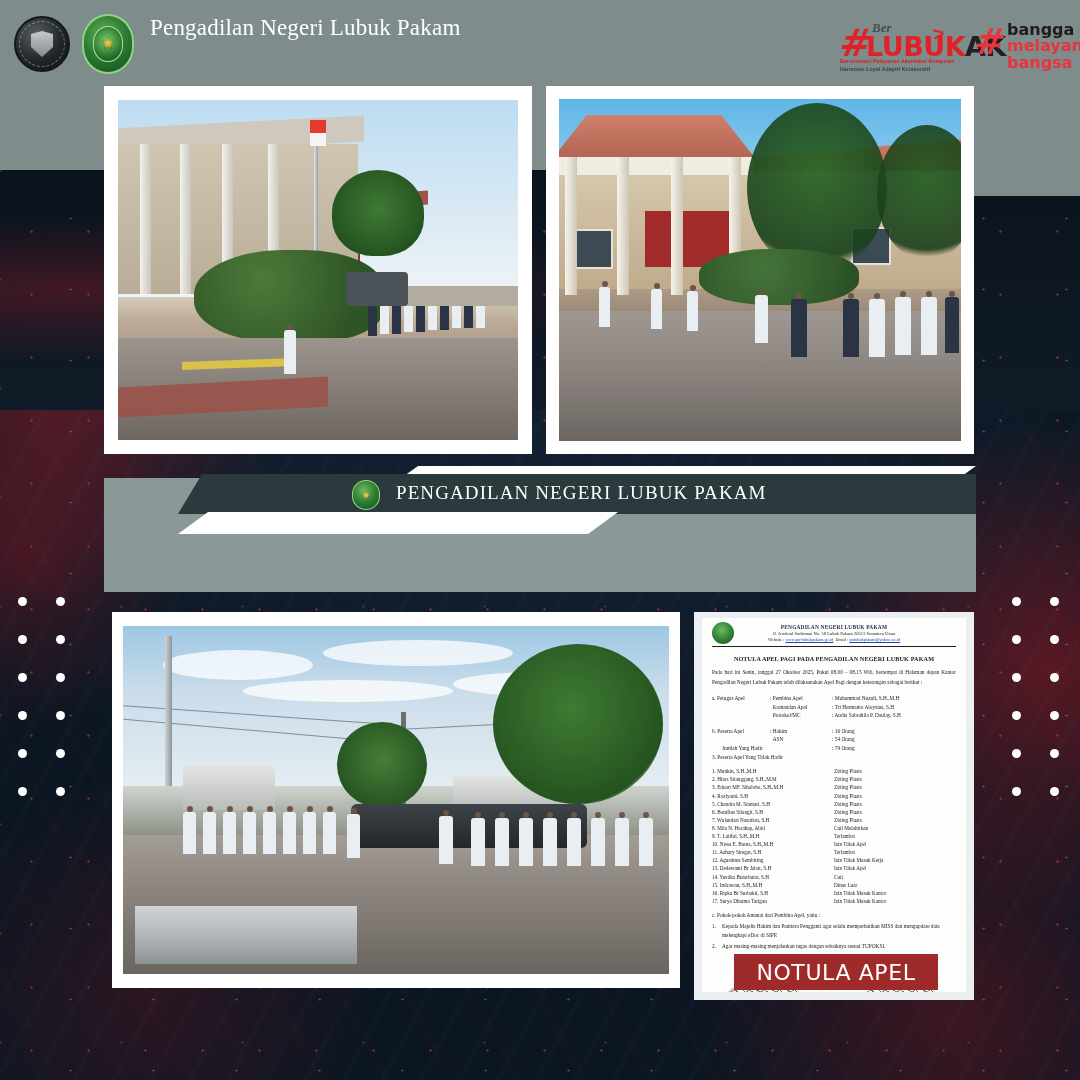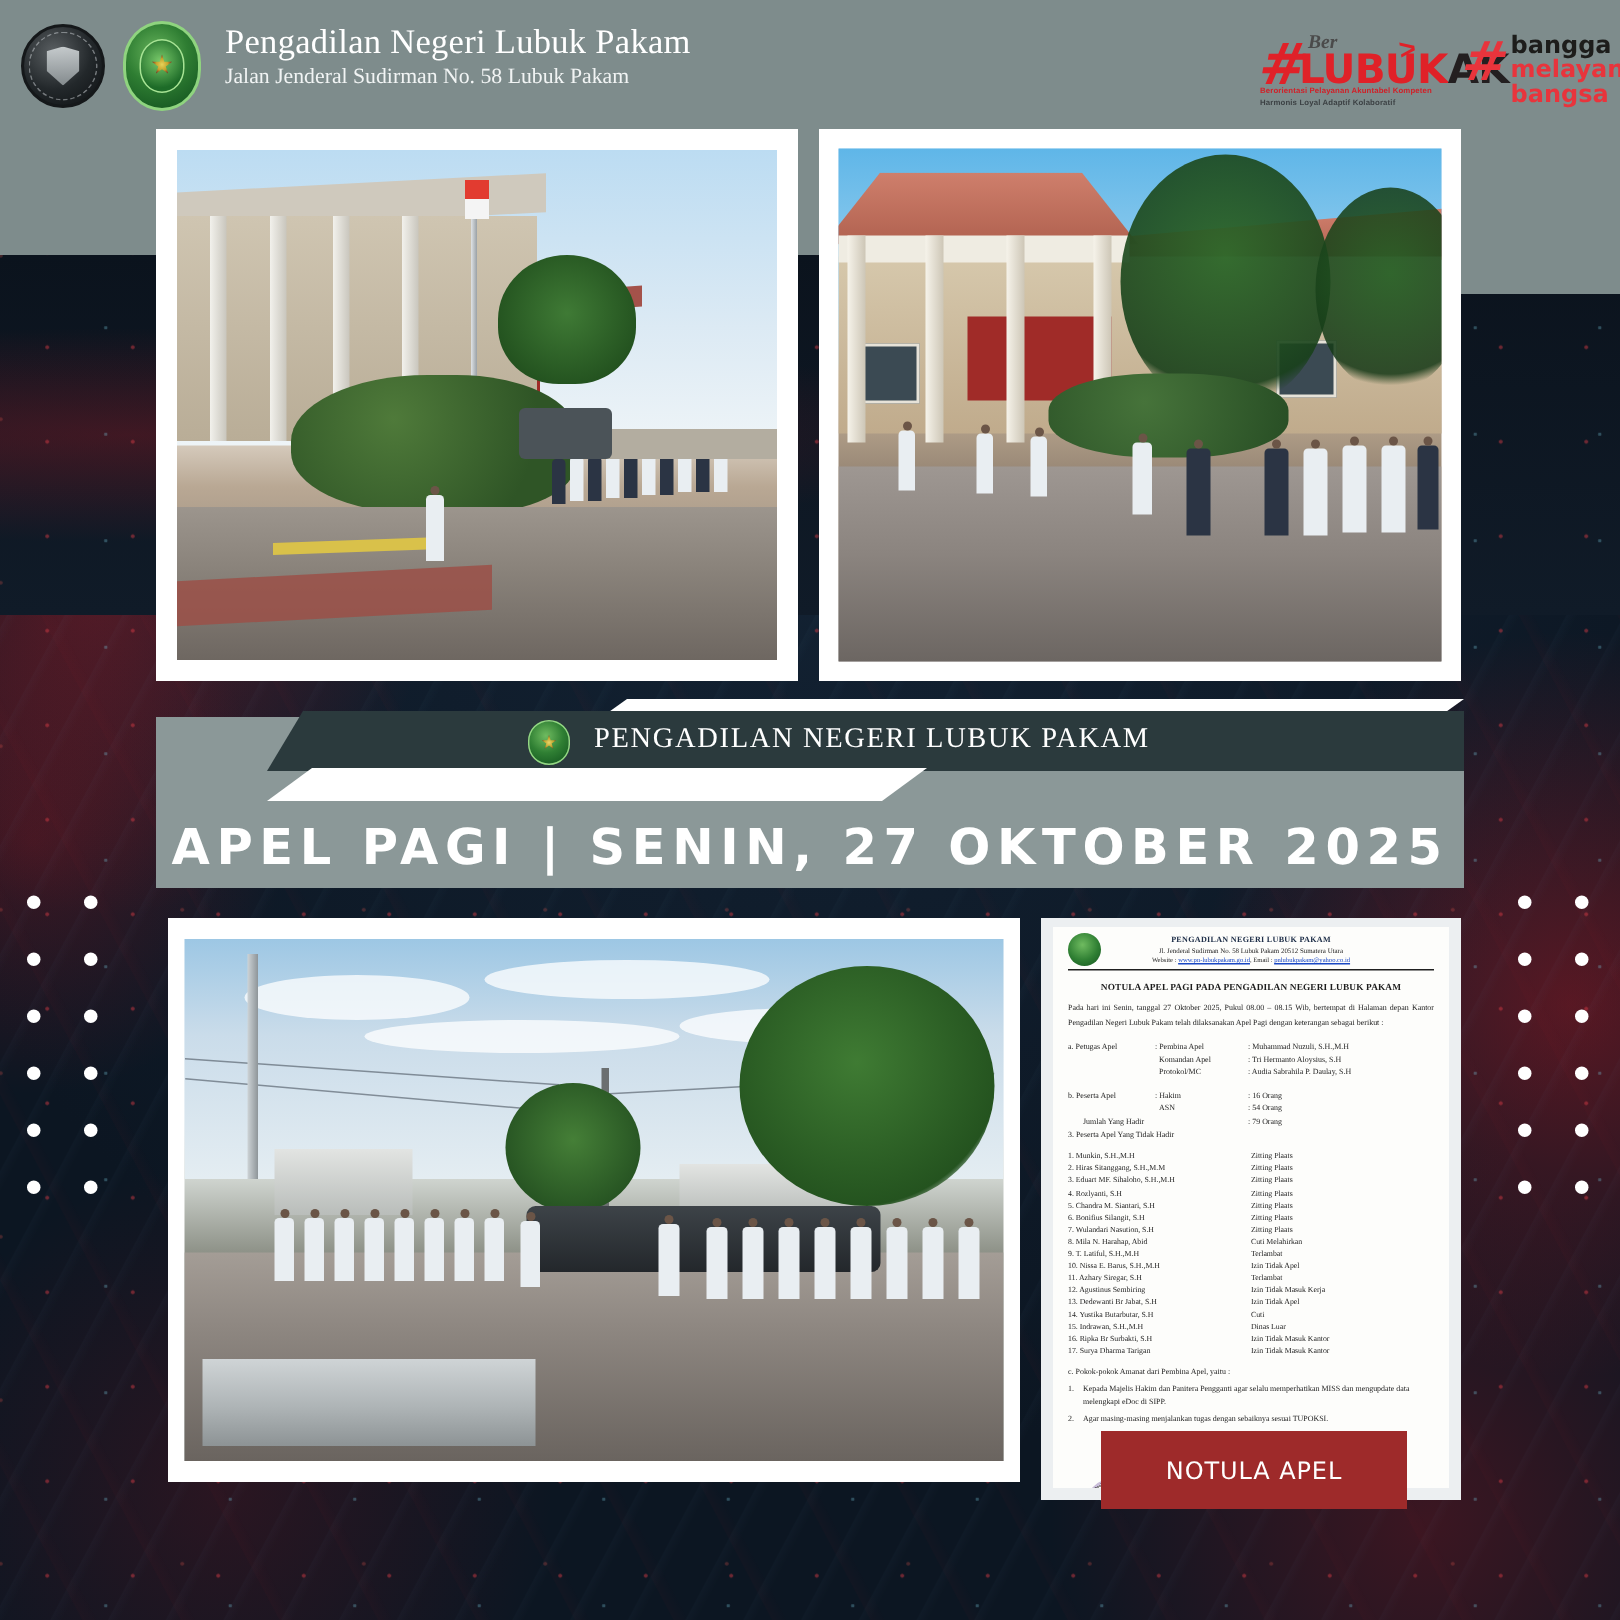--- a/index.html
+++ b/index.html
@@ -353,24 +353,24 @@
   .scribble { position:absolute; left:8px; top:9px; width:80px; height:34px;
     border-radius:50%;
     background:
       repeating-linear-gradient(42deg, rgba(25,25,25,.75) 0 1px, rgba(0,0,0,0) 1px 5px),
       repeating-linear-gradient(-28deg, rgba(25,25,25,.55) 0 1px, rgba(0,0,0,0) 1px 7px);
     opacity:.85;
   }
   .stamp { position:absolute; left:4px; top:12px; width:44px; height:44px;
     border-radius:50%; border:2px solid rgba(96,60,150,.55); opacity:.6; }
   .doc-label {
-    position:absolute; left:734px; top:954px; width:204px; height:52px;
+    position:absolute; left:734px; top:954px; width:204px; height:36px;
     background:#9e2a2a; color:#fff;
     display:flex; align-items:center; justify-content:center;
-    font-family:"DejaVu Sans", sans-serif; font-size:16px; font-weight:400;
+    font-family:"DejaVu Sans", sans-serif; font-size:22px; font-weight:400;
     letter-spacing:.6px;
   }
 
   
   .dotcol { position:absolute; }
   .dot { position:absolute; width:9px; height:9px; border-radius:50%; background:#ffffff; }
 
   
   .footer { position:absolute; left:0; bottom:0; width:1080px; height:90px; }
 </style>
@@ -392,21 +392,20 @@
   </div>
 
   <div class="seal-green">
     <div class="inner">
       <div class="star"></div>
     </div>
   </div>
 
   <div class="court-title-wrap">
     <div class="court-title">Pengadilan Negeri Lubuk Pakam</div>
-    <div class="court-sub">Jalan Jenderal Sudirman No. 58 Lubuk Pakam</div>
   </div>
 
   <div class="akhlak">
     <div class="hash">#</div>
     <div class="ber">Ber</div>
     <div class="word">
       <span class="a">LUBUK</span><span class="k">AK</span>
     </div>
     <div class="arrow">&gt;</div>
     <div class="vals">
@@ -490,21 +489,20 @@
   </div>
 
   <div class="banner-panel"></div>
   <div class="ribbon-white-top"></div>
   <div class="ribbon-dark"></div>
   <div class="ribbon-logo">
     <div class="st"></div>
   </div>
   <div class="ribbon-text">PENGADILAN NEGERI LUBUK PAKAM</div>
   <div class="ribbon-white-mid"></div>
-  <div class="banner-title">APEL PAGI | SENIN, 27 OKTOBER 2025</div>
 
   <div class="frame" id="frame3">
     <div class="photo" id="photo3">
       <div class="sky"></div>
       <div class="cloud" style="left:40px; top:24px; width:150px; height:30px;"></div>
       <div class="cloud" style="left:200px; top:14px; width:190px; height:26px;"></div>
       <div class="cloud" style="left:120px; top:54px; width:210px; height:22px;"></div>
       <div class="cloud" style="left:330px; top:46px; width:170px; height:24px;"></div>
       <div class="wire" style="left:0; top:88px; width:250px; transform:rotate(4deg);"></div>
       <div class="wire" style="left:0; top:104px; width:260px; transform:rotate(5deg);"></div>

